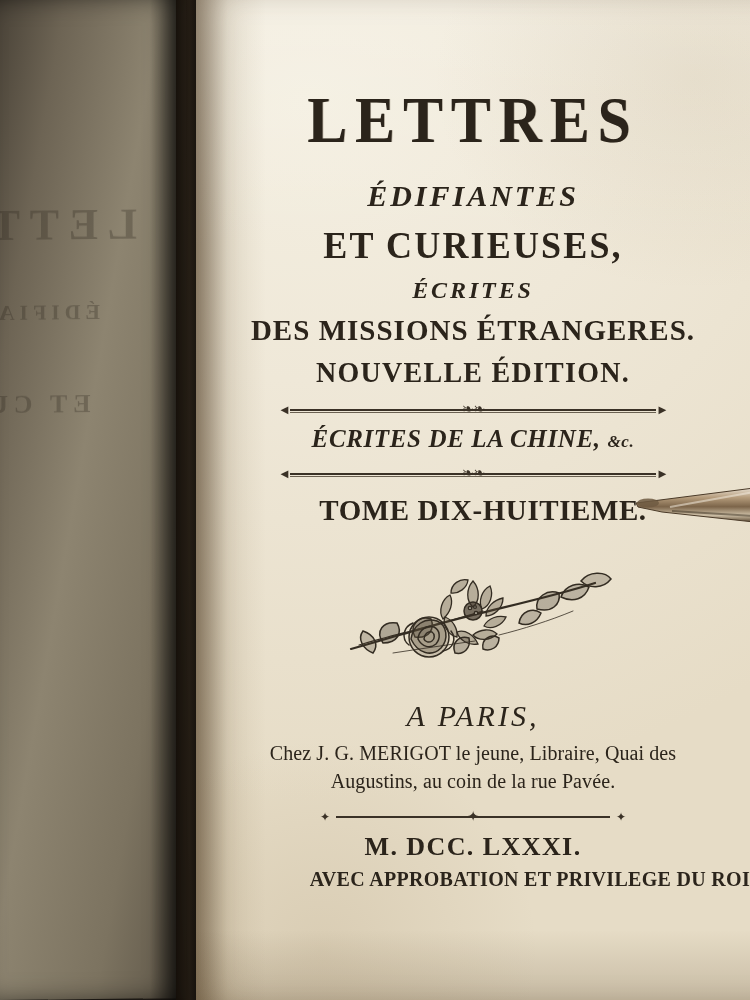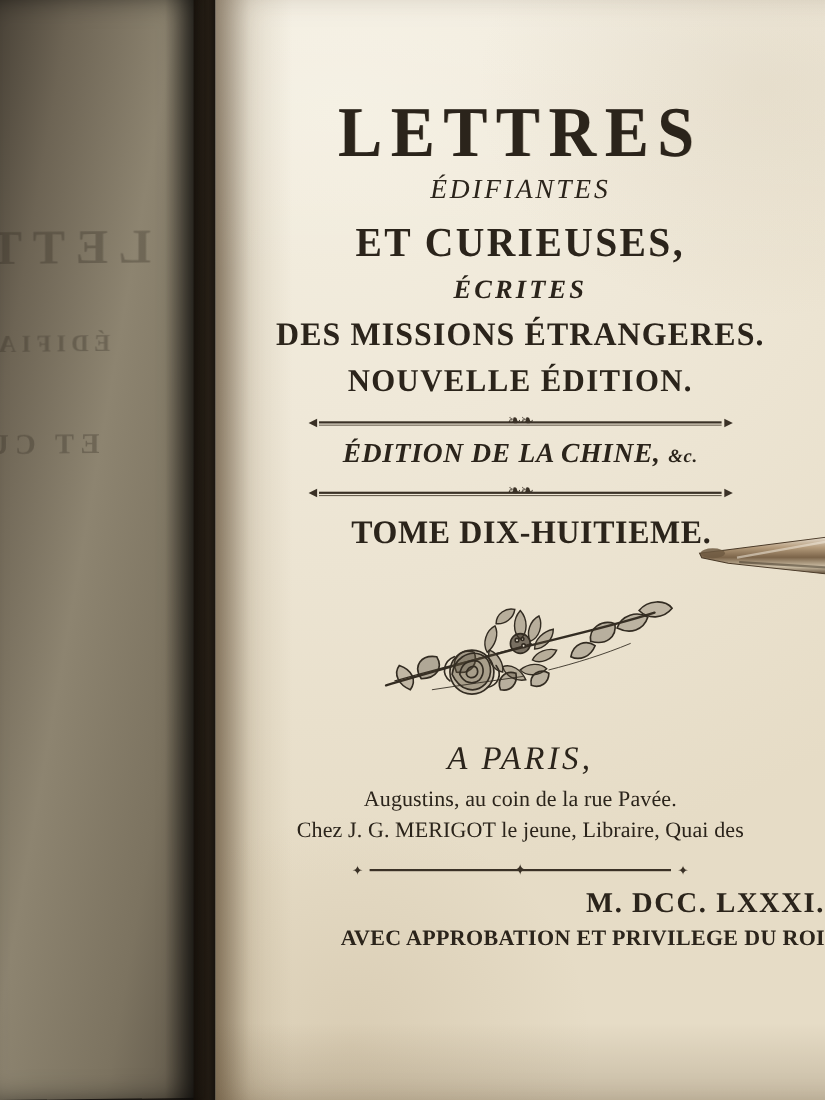--- a/index.html
+++ b/index.html
@@ -113,25 +113,25 @@
   .l-main {
     margin-top: 86px;
     font-size: 60px;
     letter-spacing: 0.13em;
     font-weight: 700;
     font-family: "Liberation Serif", serif;
     text-shadow: 0.6px 0.4px 0 rgba(70,55,35,0.35);
     transform: scaleY(1.08);
   }
   .l-sub1 {
-    margin-top: 4px;
-    font-size: 25px;
+    margin-top: 24px;
+    font-size: 30px;
     font-style: italic;
     letter-spacing: 0.10em;
-    font-weight: 400;
+    font-weight: 700;
   }
   .l-sub2 {
     margin-top: 12px;
     font-size: 36px;
     letter-spacing: 0.06em;
     font-weight: 700;
     transform: scaleY(1.04);
   }
   .l-sub3 {
     margin-top: 10px;
@@ -261,21 +261,20 @@
     position: absolute; left: 50%; top: -3px;
     transform: translateX(-50%);
     font-size: 14px; color: #3a3126;
   }
 
   .l-date {
     margin-top: 10px;
     font-size: 26px;
     font-weight: 700;
     letter-spacing: 0.055em;
-    text-align: right;
   }
   .l-privilege {
     margin-top: 6px;
     font-size: 20px;
     font-weight: 700;
     letter-spacing: 0.015em;
     text-align: right;
   }
 
   
@@ -335,21 +334,21 @@
 
       <div class="rule">
         <span class="cap l">◄</span>
         <span class="bar"></span>
         <span class="bar2"></span>
         <span class="knot">❧❧</span>
         <span class="cap r">►</span>
       </div>
 
       <div class="l-memoires">
-        <span>ÉDITION DE LA CHINE,</span>
+        <span>ÉCRITES DE LA CHINE,</span>
         <span class="small">&amp;c.</span>
       </div>
 
       <div class="rule">
         <span class="cap l">◄</span>
         <span class="bar"></span>
         <span class="bar2"></span>
         <span class="knot">❧❧</span>
         <span class="cap r">►</span>
       </div>
@@ -404,22 +403,22 @@
 
             <path d="M70 100 C96 96 124 92 152 88" stroke-width=".8"></path>
             <path d="M176 82 C200 76 226 68 250 58" stroke-width=".8"></path>
           </g>
         </svg>
       </div>
 
       <div class="imprint">
         <div class="l-paris">A PARIS,</div>
         <div class="l-pub">
+          <div>Chez J. G. MERIGOT le jeune, Libraire, Quai des</div>
           <div>Augustins, au coin de la rue Pavée.</div>
-          <div>Chez J. G. MERIGOT le jeune, Libraire, Quai des</div>
         </div>
 
         <div class="small-rule">
           <span class="dot l">✦</span>
           <span class="bar"></span>
           <span class="mid">✦</span>
           <span class="dot r">✦</span>
         </div>
 
         <div class="l-date">M. DCC. LXXXI.</div>

